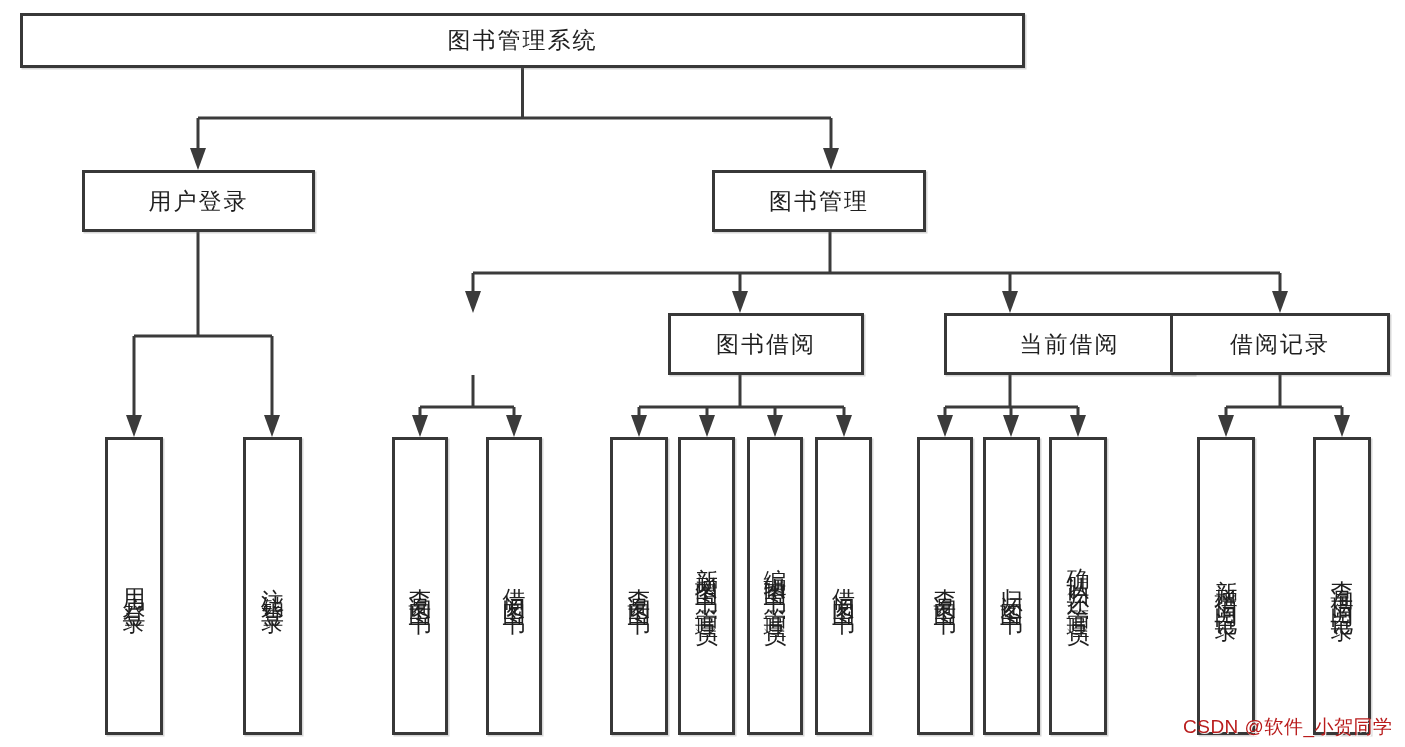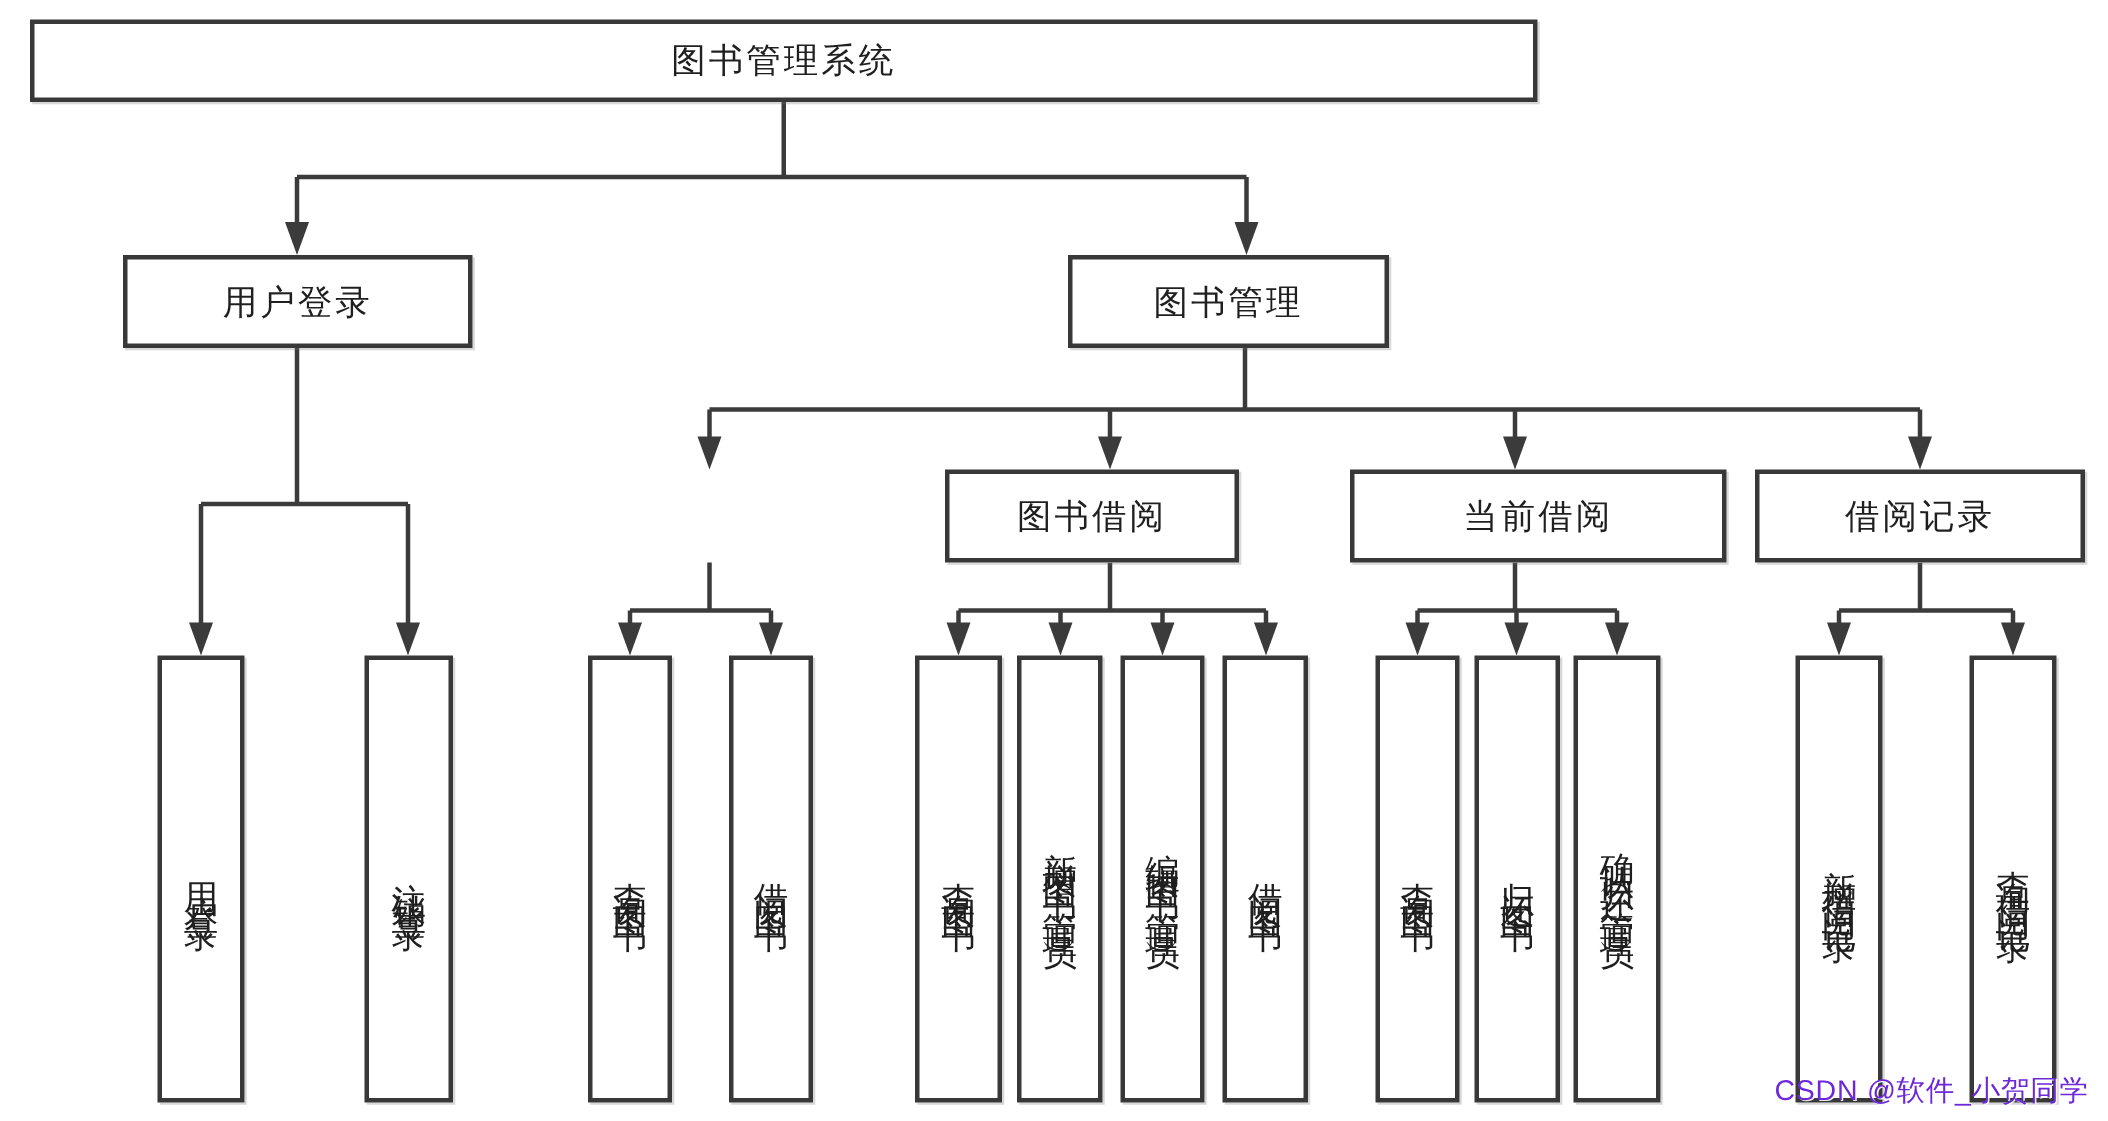--- a/index.html
+++ b/index.html
@@ -15,21 +15,21 @@
   }
   .node span {
     font-size:23px; letter-spacing:2px; line-height:1; white-space:nowrap;
   }
   .vnode span {
     writing-mode:vertical-rl; text-orientation:mixed;
     font-size:23px; letter-spacing:8px; line-height:1; white-space:nowrap;
   }
   .watermark {
     position:absolute; left:1183px; top:714px; z-index:5;
-    font-size:19px; letter-spacing:0.5px; color:#6d28d9;
+    font-size:19px; letter-spacing:0.5px; color:#b91c1c;
     text-shadow:1px 1px 0 rgba(255,255,255,0.9);
     white-space:nowrap;
   }
 </style>
 </head>
 <body>
 
 <div class="stage">
 
   <svg class="connectors" width="1405" height="747" viewBox="0 0 1405 747" xmlns="http://www.w3.org/2000/svg">
@@ -105,24 +105,24 @@
     <span>图书管理系统</span>
   </div>
 
   <div class="node" style="left:82px;top:170px;width:233px;height:62px">
     <span>用户登录</span>
   </div>
   <div class="node" style="left:712px;top:170px;width:214px;height:62px">
     <span>图书管理</span>
   </div>
 
-  <div class="node" style="left:630px;top:313px;width:196px;height:62px">
+  <div class="node" style="left:668px;top:313px;width:196px;height:62px">
     <span>图书借阅</span>
   </div>
-  <div class="node" style="left:900px;top:313px;width:251px;height:62px">
+  <div class="node" style="left:944px;top:313px;width:251px;height:62px">
     <span>当前借阅</span>
   </div>
   <div class="node" style="left:1170px;top:313px;width:220px;height:62px">
     <span>借阅记录</span>
   </div>
 
   <div class="vnode" style="left:105px;top:437px;width:58px;height:298px">
     <span>用户登录</span>
   </div>
   <div class="vnode" style="left:243px;top:437px;width:59px;height:298px">

